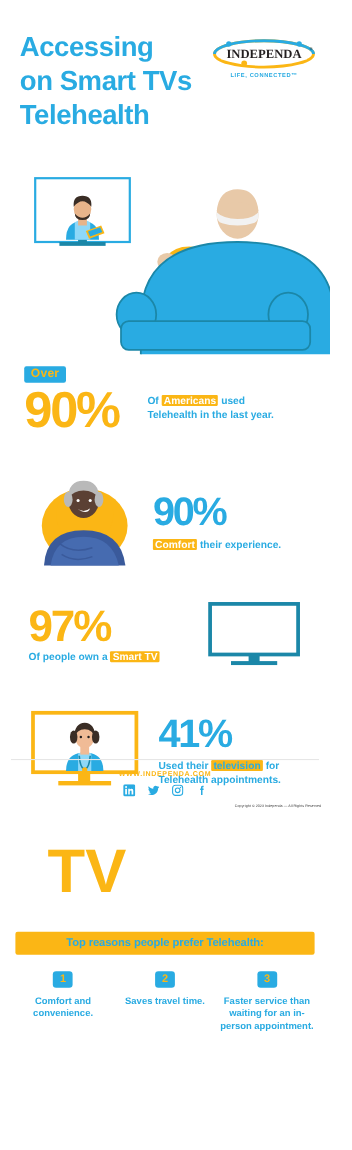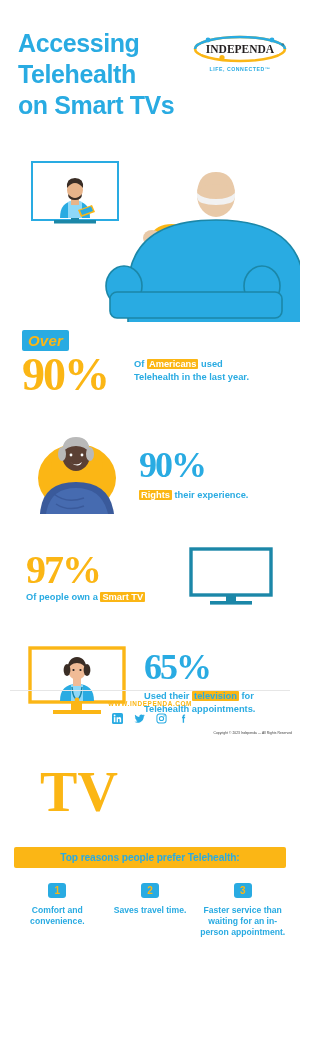--- a/index.html
+++ b/index.html
@@ -29,27 +29,27 @@
   }
 
   
   .hero { position: relative; height: 172px; }
   .hero svg { position: absolute; left: 0; top: 0; }
 
   
   .stat { position: relative; display: flex; align-items: center; padding: 0 14px; }
   .stat-fig { position: relative; flex: 0 0 auto; }
   .stat-text { font-size: 9.3px; line-height: 12.6px; color: #29ABE2; font-weight: bold; }
-  .big { font-weight: bold; letter-spacing: -2px; line-height: 1; font-family: Liberation Serif, serif; }
+  .big { font-weight: bold; letter-spacing: -2px; line-height: 1; }
   .big.yellow { color: #FBB615; }
   .big.blue { color: #29ABE2; }
 
   .badge-over {
     display: inline-block; background: #29ABE2; color: #FBB615;
-    font-size: 15px; font-weight: bold; font-style: italic;
+    font-size: 11px; font-weight: bold; 
     padding: 1.5px 6px 2px 6px; border-radius: 2px; letter-spacing: 0.2px;
   }
   .hl-yellow { background: #FBB615; color: #ffffff; padding: 0 2px; border-radius: 1px; }
   .hl-yellow-blue { background: #FBB615; color: #29ABE2; padding: 0 2px; border-radius: 1px; }
 
   
   .s1 { height: 100px; align-items: flex-start; padding-top: 8px; }
   .s1 .stat-fig { width: 120px; padding-left: 8px; }
   .s1 .big { font-size: 46px; margin-top: 1px; }
   .s1 .stat-text { padding-top: 28px; }
@@ -114,22 +114,22 @@
   }
 </style>
 </head>
 <body>
 
 <div class="page">
 
   <div class="header">
     <div class="title">
       <span class="tline">Accessing</span>
+      <span class="tline">on Smart TVs</span>
       <span class="tline">Telehealth</span>
-      <span class="tline">on Smart TVs</span>
     </div>
 
     <div class="logo-wrap">
       <div class="logo-mark">
         <svg width="96" height="30" viewBox="0 0 96 30">
           <ellipse cx="48" cy="15" rx="45" ry="12" fill="none" stroke="#FBB615" stroke-width="2.6"></ellipse>
           <path d="M3 15 A45 12 0 0 1 93 15" fill="none" stroke="#29ABE2" stroke-width="2.6"></path>
           <circle cx="16" cy="6" r="2.4" fill="#29ABE2"></circle>
           <circle cx="80" cy="6" r="2.4" fill="#29ABE2"></circle>
           <circle cx="30" cy="23.5" r="2.6" fill="#FBB615"></circle>
@@ -204,21 +204,21 @@
 
         <path d="M14 80 q2-32 36-32 q34 0 38 32 z" fill="#3a5a9b"></path>
         <path d="M20 80 q4-26 30-26 q26 0 32 26 z" fill="#466bb0"></path>
         <path d="M28 60 q12 10 30 4" fill="none" stroke="#3a5a9b" stroke-width="1.4"></path>
         <path d="M30 70 q12 8 28 2" fill="none" stroke="#3a5a9b" stroke-width="1.4"></path>
       </svg>
     </div>
     <div>
       <div class="big blue">90%</div>
       <div class="stat-text">
-        <span class="hl-yellow">Rights</span> their experience.
+        <span class="hl-yellow">Comfort</span> their experience.
       </div>
     </div>
   </div>
 
   <div class="stat s3">
     <div class="stat-left">
       <div class="big yellow">97%</div>
       <div class="stat-text">
         Of people own a <span class="hl-yellow">Smart TV</span>
       </div>
@@ -246,21 +246,21 @@
         <path d="M40 26 q1-14 10-14 q9 0 10 14 q-3-8 -10-8 q-7 0 -10 8 z" fill="#3a2d25"></path>
         <ellipse cx="40" cy="25" rx="3.4" ry="6" fill="#3a2d25"></ellipse>
         <ellipse cx="60" cy="25" rx="3.4" ry="6" fill="#3a2d25"></ellipse>
         <circle cx="46.5" cy="25" r="1.1" fill="#231f20"></circle>
         <circle cx="53.5" cy="25" r="1.1" fill="#231f20"></circle>
         <path d="M45 42 q1 12 5 12 q4 0 5-12" fill="none" stroke="#1B87A8" stroke-width="1.5"></path>
         <circle cx="50" cy="55" r="2.4" fill="#FBB615"></circle>
       </svg>
     </div>
     <div>
-      <div class="big blue">65%</div>
+      <div class="big blue">41%</div>
       <div class="stat-text">
         Used their <span class="hl-yellow-blue">television</span> for<br>Telehealth appointments.
       </div>
     </div>
   </div>
 
   <div class="stat s5">
     <div class="stat-fig">
       <span class="big yellow">TV</span>
     </div>

